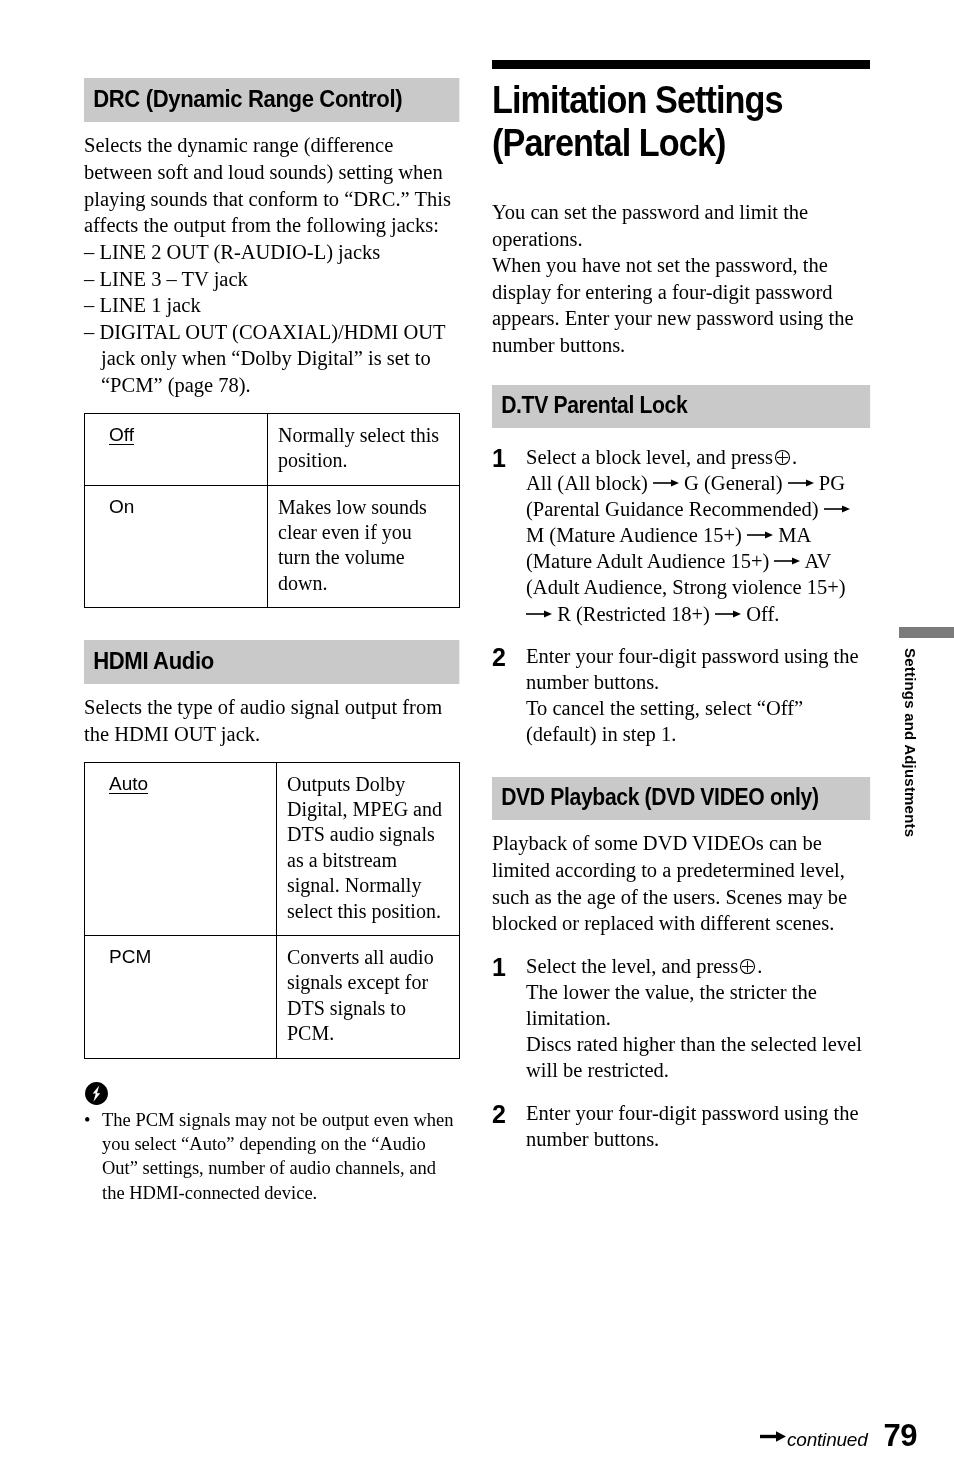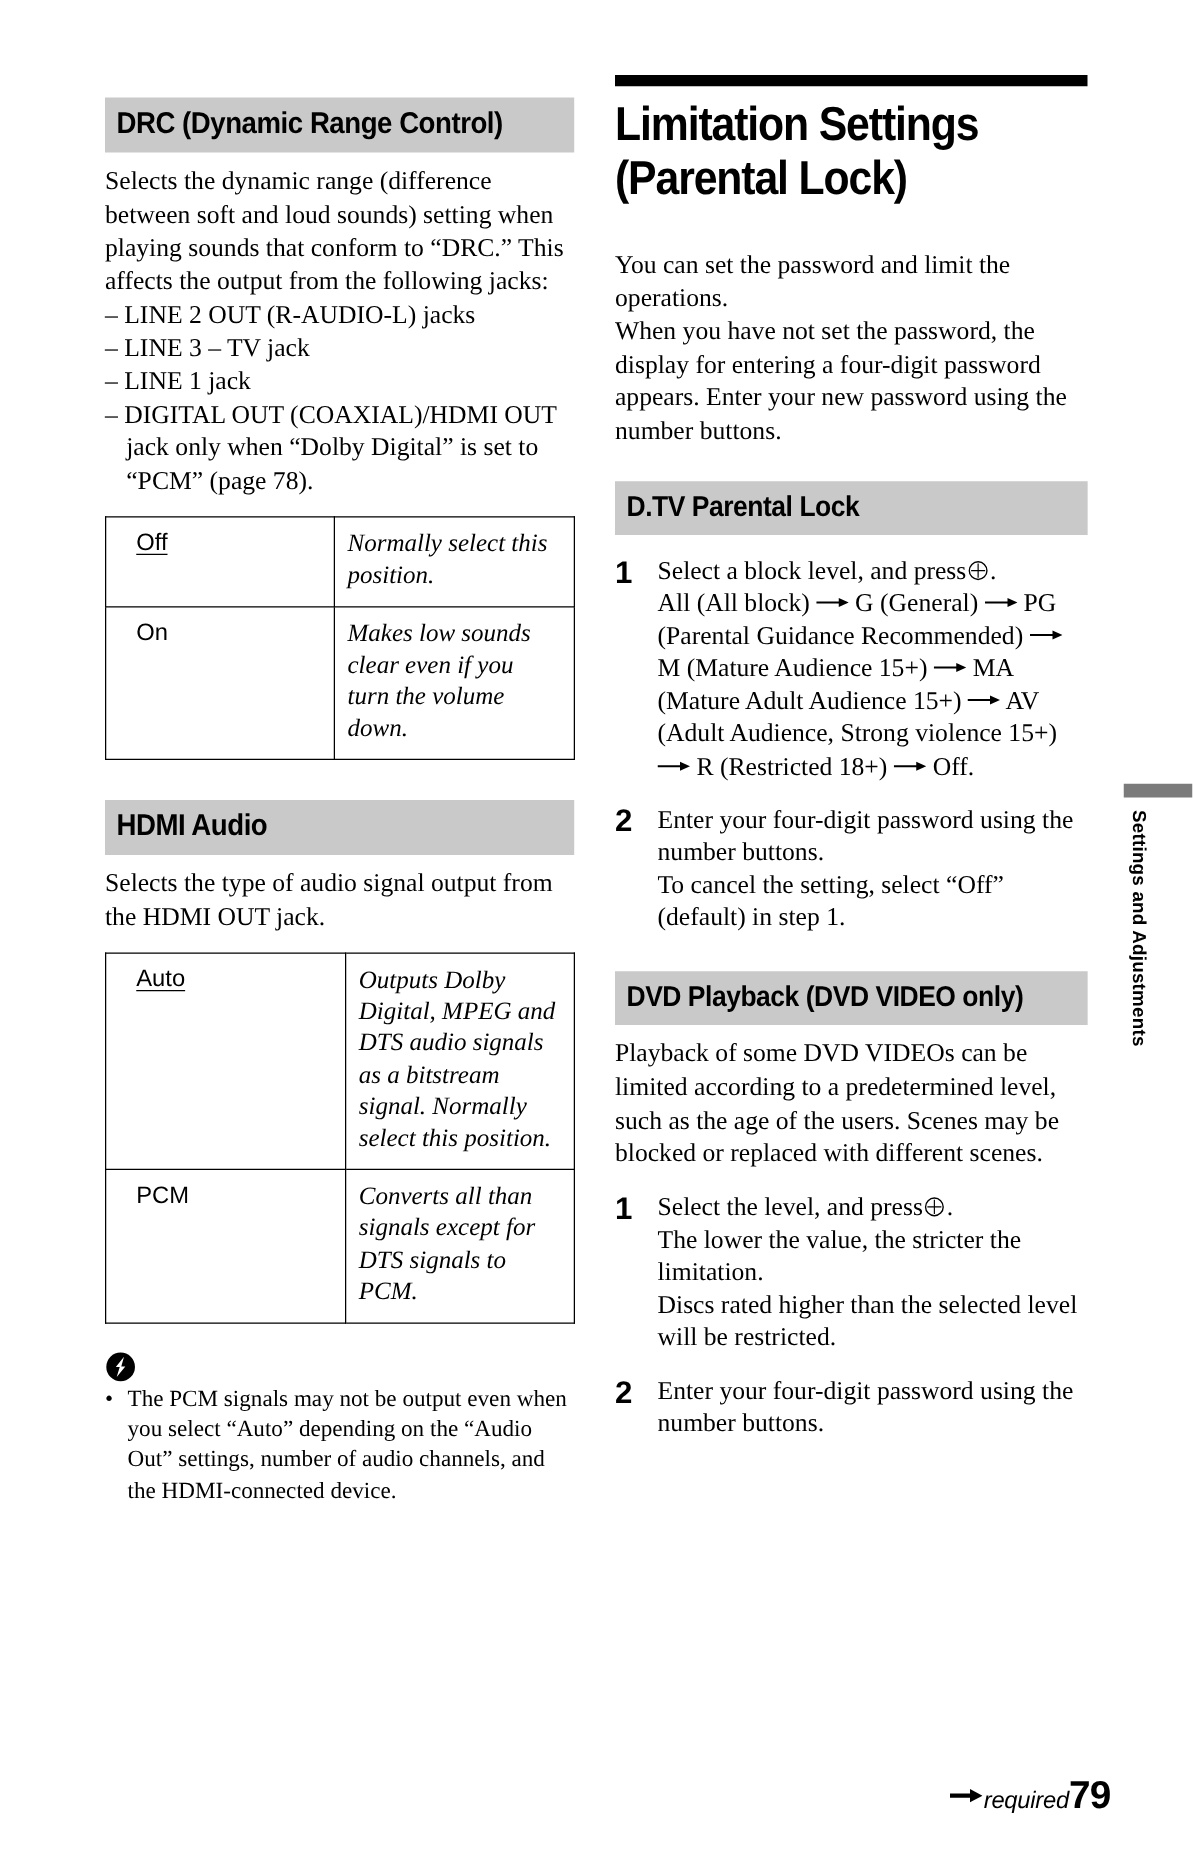--- a/index.html
+++ b/index.html
@@ -110,21 +110,20 @@
     font-family: "Liberation Sans", sans-serif;
     font-size: 19px;
     line-height: 1.25;
     white-space: nowrap;
     padding-left: 24px;
   }
   table.opt td.val {
     font-family: "Liberation Serif", serif;
     font-size: 20px;
     line-height: 1.27;
-    font-style: italic;
   }
   .underline-key { text-decoration: underline; text-underline-offset: 2.5px; }
 
   .col-w1 { width: 148px; }
   .col-w2 { width: 157px; }
 
   
   .note-icon {
     width: 25px;
     height: 25px;
@@ -226,20 +225,21 @@
     font-family: "Liberation Sans", sans-serif;
     font-style: italic;
     font-size: 19px;
     font-weight: normal;
     letter-spacing: -0.2px;
   }
   .footer .page-num {
     font-family: "Liberation Sans", sans-serif;
     font-weight: bold;
     font-size: 31px;
+    margin-left: 16px;
     letter-spacing: -0.5px;
   }
 </style>
 </head>
 <body>
 
 <div class="page">
 
   <div class="col-left">
 
@@ -286,21 +286,21 @@
             <tr>
           <td class="key col-w2">
             <span class="underline-key">Auto</span>
           </td>
           <td class="val">Outputs Dolby Digital, MPEG and DTS audio signals as a bitstream signal. Normally select this position.</td>
         </tr>
         <tr>
           <td class="key col-w2">
             <span>PCM</span>
           </td>
-          <td class="val">Converts all than signals except for DTS signals to PCM.</td>
+          <td class="val">Converts all audio signals except for DTS signals to PCM.</td>
         </tr>
       </tbody>
         </table>
 
       <svg class="note-icon" viewBox="0 0 24 24">
         <circle cx="12" cy="12" r="11" fill="#000"></circle>
         <path d="M14.6 4.2 L8.3 12.0 L11.3 12.0 L9.0 19.8 L15.6 11.7 L12.5 11.7 Z" fill="#fff"></path>
       </svg>
 
       <ul class="notes">
@@ -409,17 +409,17 @@
   </div>
 
   <div class="side-tab-bar"></div>
   <div class="side-tab-text">Settings and Adjustments</div>
 
   <div class="footer">
     <svg class="cont-arrow" viewBox="0 0 26 13">
       <line x1="0" y1="6.5" x2="17" y2="6.5" stroke="#000" stroke-width="3.4"></line>
       <path d="M26 6.5 L16 1.2 L16 11.8 Z" fill="#000"></path>
     </svg>
-    <span class="cont-label">required</span>
+    <span class="cont-label">continued</span>
     <span class="page-num">79</span>
   </div>
 
 </div>
 
 </body></html>

